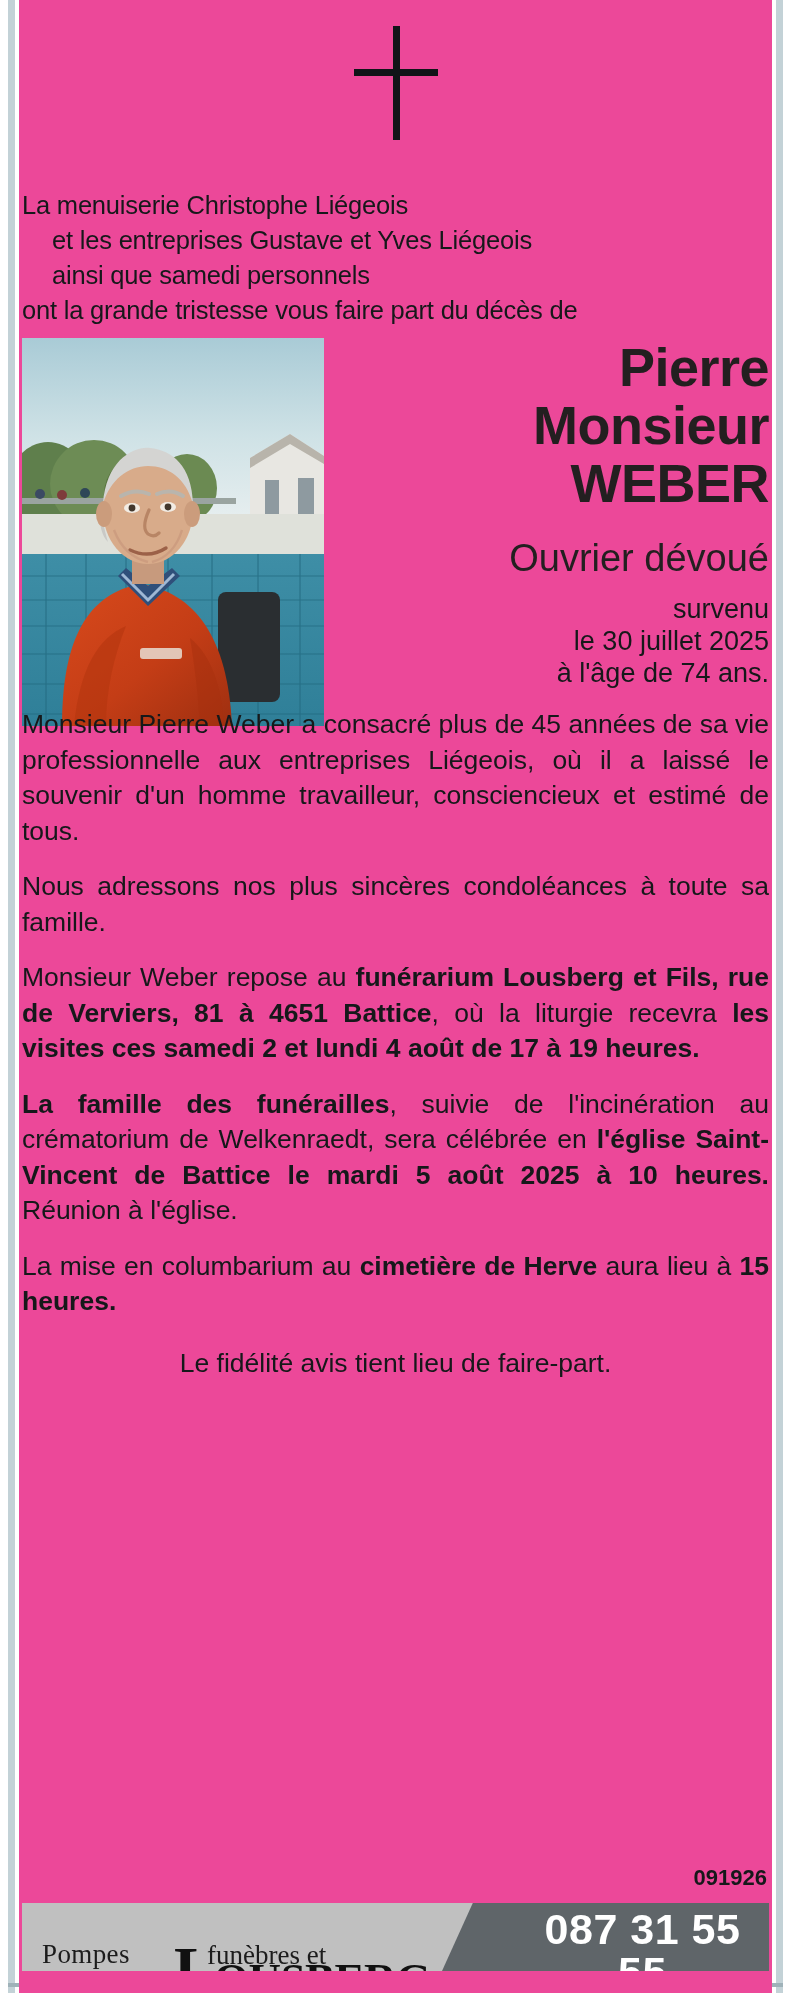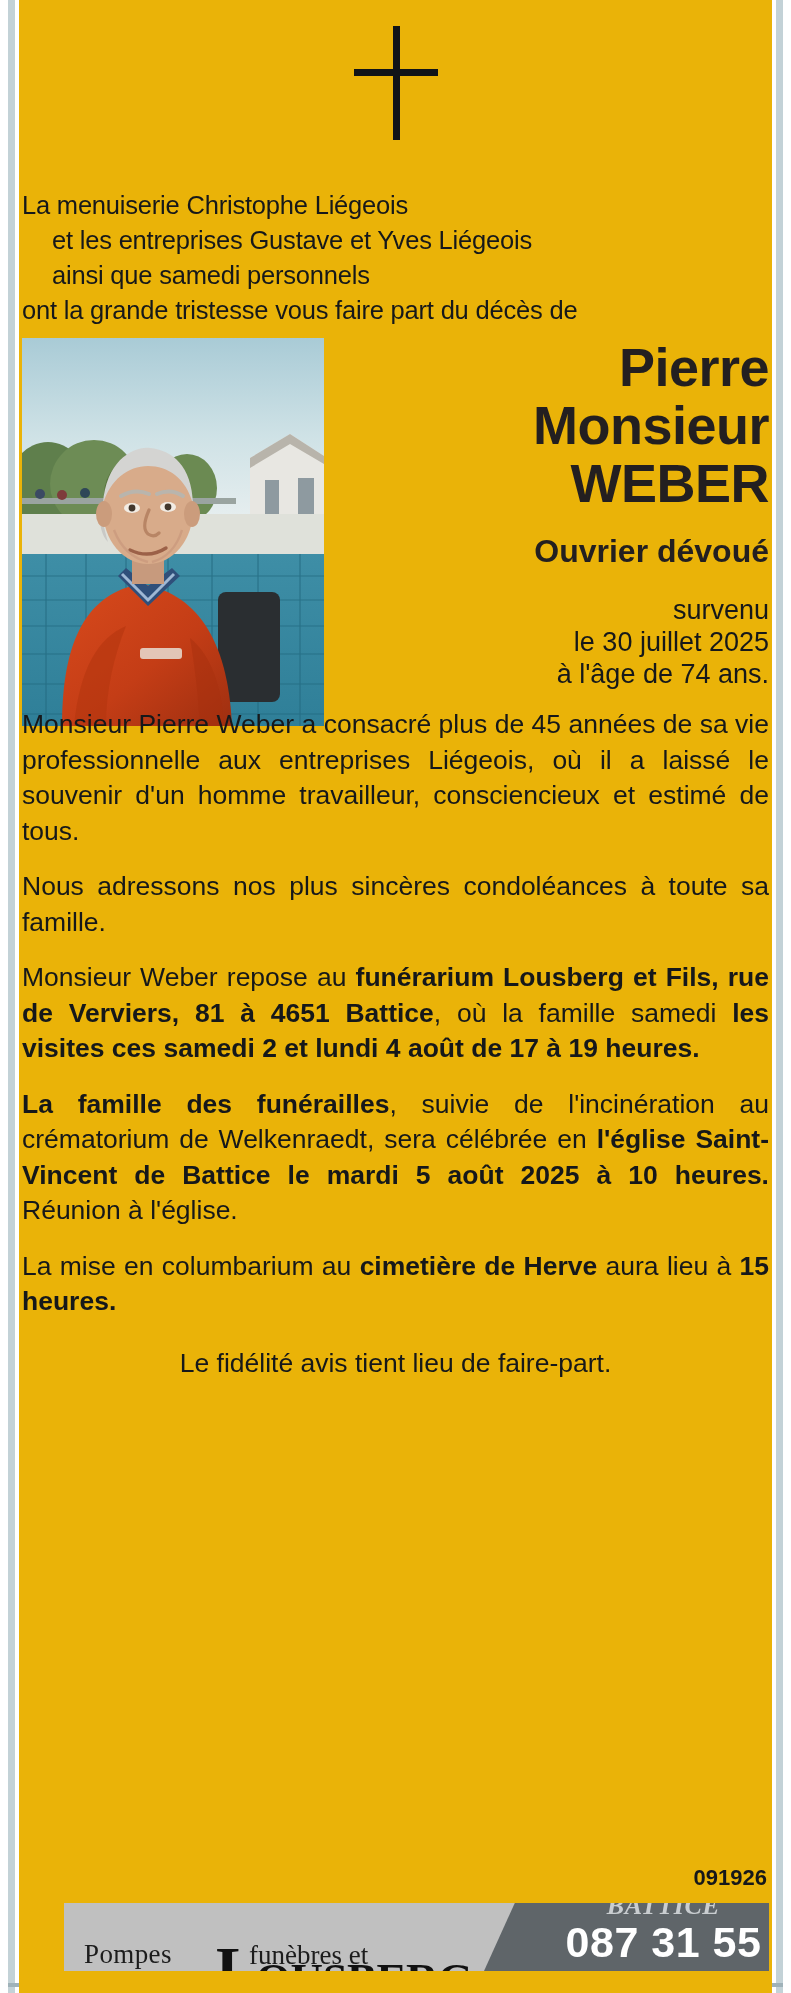--- a/index.html
+++ b/index.html
@@ -39,21 +39,21 @@
     height: 4px;
     background: #9fb2b9;
   }
 
   .page {
     position: absolute;
     left: 19px;
     right: 19px;
     top: 0;
     bottom: 0;
-    background: #eab308;
+    background: #ec4899;
   }
 
   
   .cross-wrap {
     position: absolute;
     top: 26px;
     left: 0; right: 0;
     height: 126px;
     display: flex;
     justify-content: center;
@@ -124,28 +124,28 @@
   }
   .name-line {
     font-weight: 700;
     font-size: 54px;
     line-height: 58px;
     color: #231f20;
     letter-spacing: -0.5px;
     font-stretch: condensed;
   }
   .role-line {
-    margin-top: 22px;
-    font-weight: 700;
-    font-size: 32px;
+    margin-top: 29px;
+    font-weight: 400;
+    font-size: 38px;
     line-height: 34px;
     color: #231f20;
   }
   .deathinfo {
-    margin-top: 26px;
+    margin-top: 18px;
     font-weight: 400;
     font-size: 27px;
     line-height: 32px;
     color: #16181a;
   }
 
   
   .body-text {
     position: absolute;
     top: 707px;
@@ -189,21 +189,20 @@
     align-items: stretch;
     overflow: hidden;
   }
   .footer-left {
     position: relative;
     flex: 0 0 auto;
     width: 420px;
     background: #c0c0c0;
     display: flex;
     align-items: center;
-    margin-left: 42px;
   }
   .fl-inner {
     position: relative;
     padding-left: 20px;
     width: 100%;
     box-sizing: border-box;
   }
   .pompes {
     position: absolute;
     left: 20px;
@@ -407,21 +406,21 @@
           <div>survenu</div>
           <div>le 30 juillet 2025</div>
           <div>à l'âge de 74 ans.</div>
         </div>
       </div>
     </div>
 
     <div class="body-text">
       <p class="para"><span>Monsieur Pierre Weber a consacré plus de 45 années de sa vie professionnelle aux entreprises Liégeois, où il a laissé le souvenir d'un homme travailleur, consciencieux et estimé de tous.</span></p>
       <p class="para"><span>Nous adressons nos plus sincères condoléances à toute sa famille.</span></p>
-      <p class="para"><span>Monsieur Weber repose au </span><b>funérarium Lousberg et Fils, rue de Verviers, 81 à 4651 Battice</b><span>, où la famille samedi </span><b>les visites ces samedi 2 et lundi 4 août de 17 à 19 heures.</b></p>
+      <p class="para"><span>Monsieur Weber repose au </span><b>funérarium Lousberg et Fils, rue de Verviers, 81 à 4651 Battice</b><span>, où la liturgie recevra </span><b>les visites ces samedi 2 et lundi 4 août de 17 à 19 heures.</b></p>
       <p class="para"><b>La famille des funérailles</b><span>, suivie de l'incinération au crématorium de Welkenraedt, sera célébrée en </span><b>l'église Saint-Vincent de Battice le mardi 5 août 2025 à 10 heures.</b><span>  Réunion à l'église.</span></p>
       <p class="para"><span>La mise en columbarium au </span><b>cimetière de Herve</b><span> aura lieu à </span><b>15 heures.</b></p>
       <p class="centered">Le fidélité avis tient lieu de faire-part.</p>
     </div>
 
     <div class="refnum">091926</div>
 
     <div class="footer">
       <div class="footer-left">
         <div class="fl-inner">

